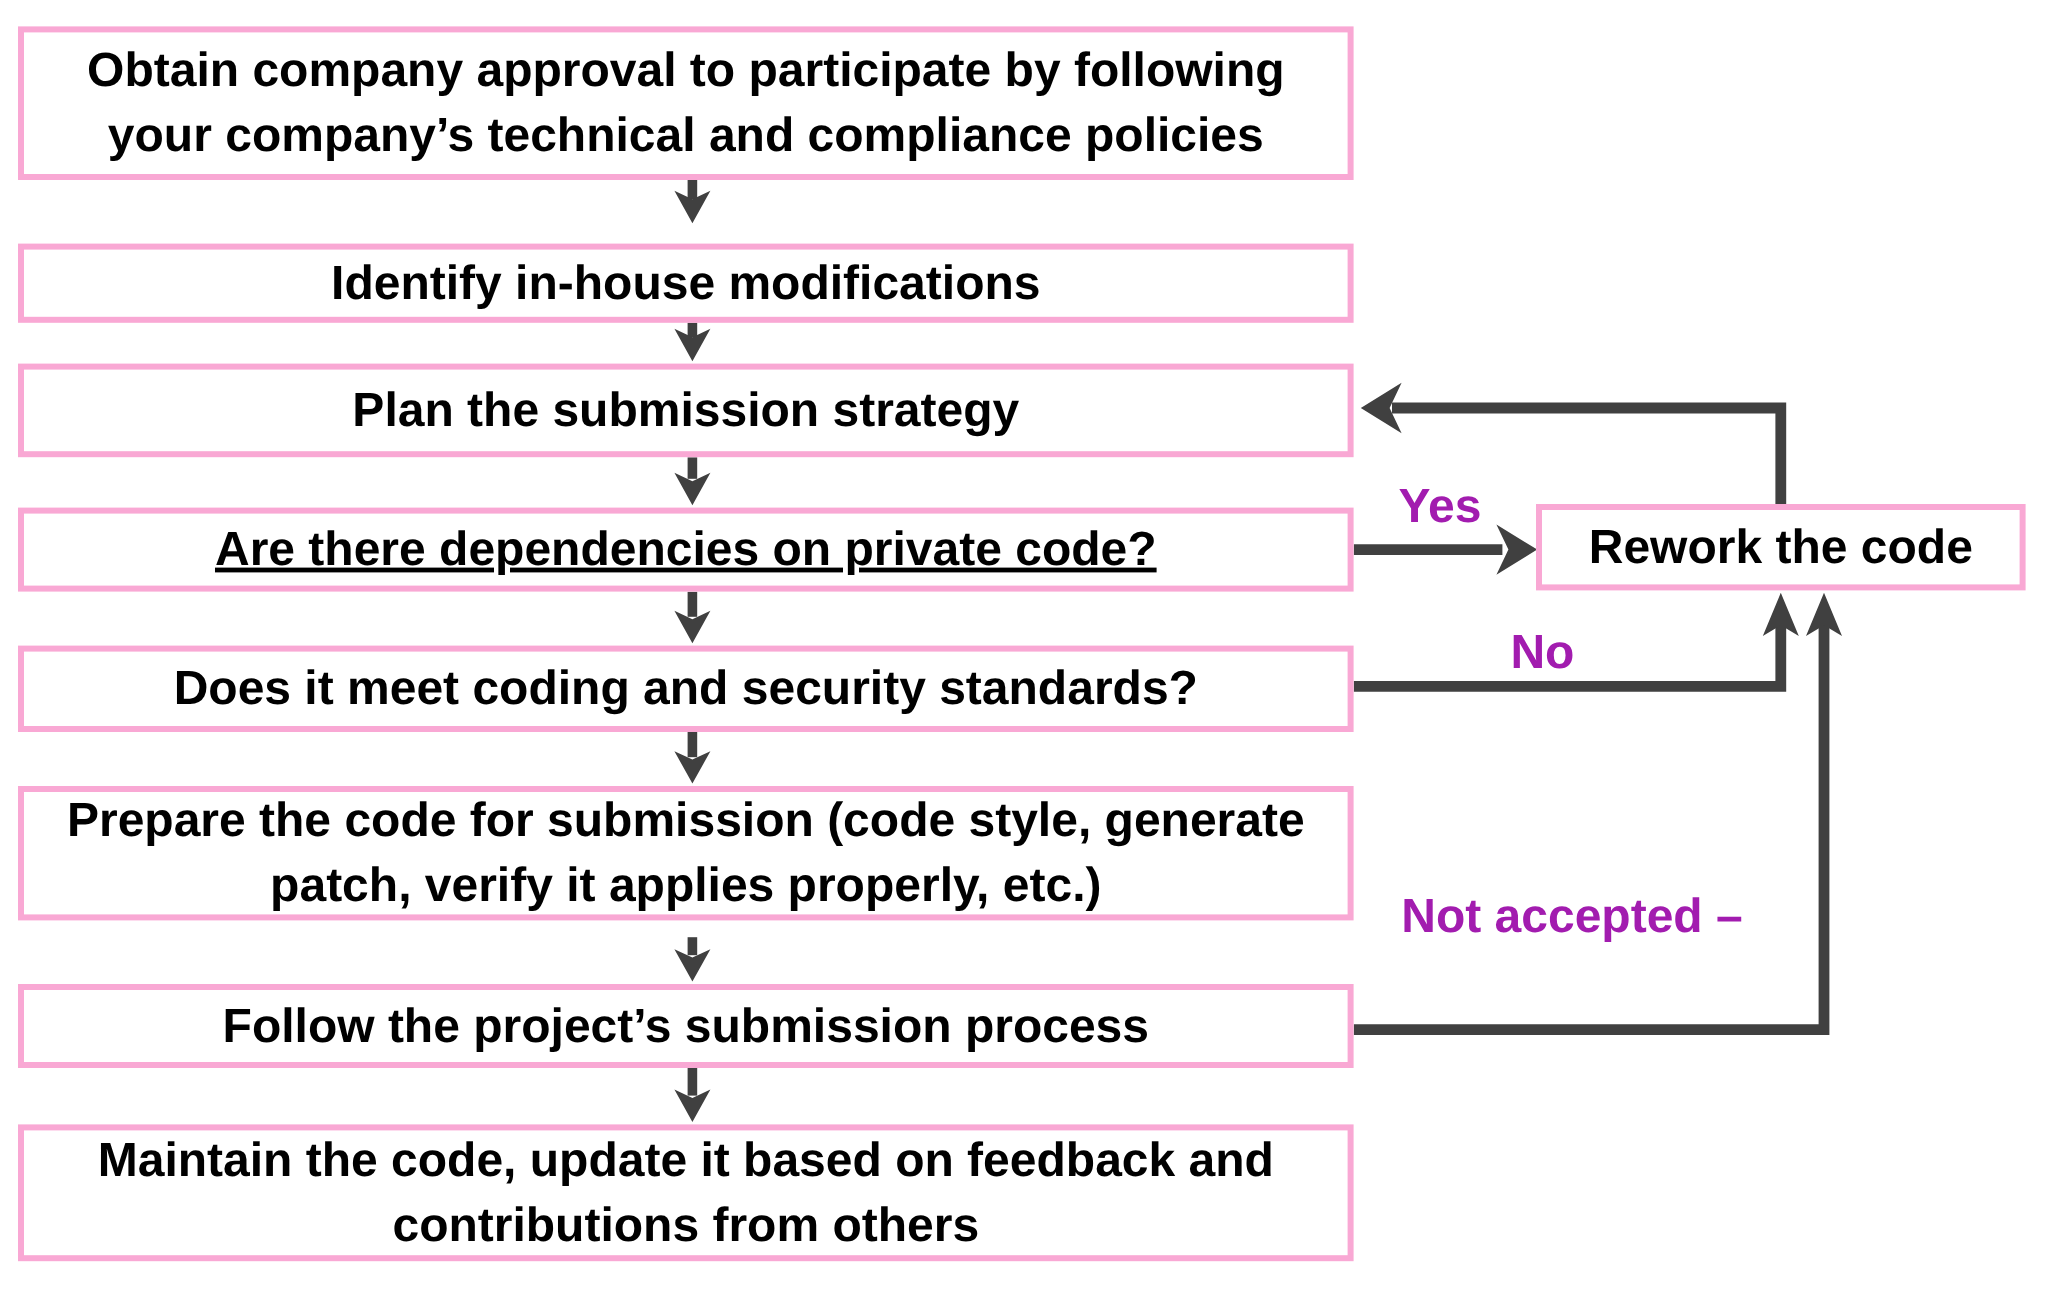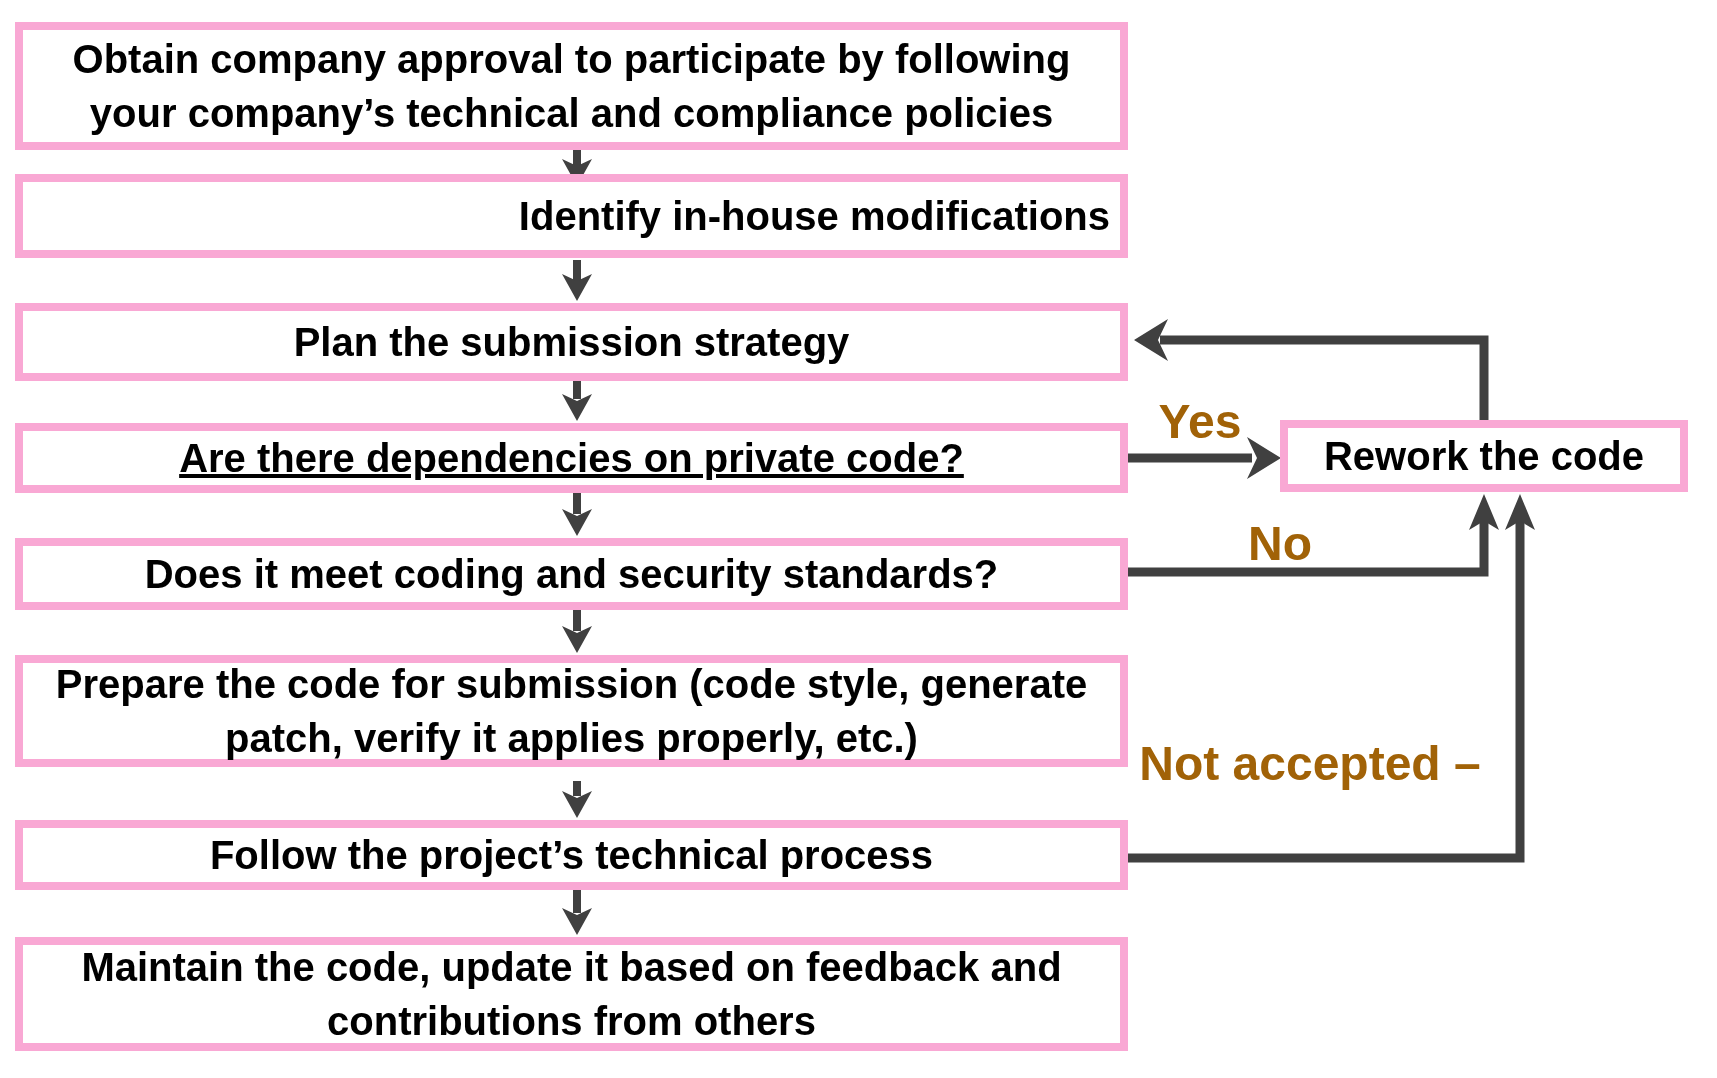--- a/index.html
+++ b/index.html
@@ -8,40 +8,40 @@
     width:1717px;height:1078px;
     background:#ffffff;
     font-family:"Liberation Sans",sans-serif;
     overflow:hidden;
   }
   .wires{position:absolute;left:0;top:0;width:1717px;height:1078px;}
   .box{
     position:absolute;
     left:15px;width:1113px;
     box-sizing:border-box;
-    border:8px solid #f9a8d4;
+    border:5px solid #f9a8d4;
     background:#ffffff;
     display:flex;align-items:center;justify-content:center;
     text-align:center;
     font-weight:bold;font-size:40px;line-height:54px;color:#000000;
     padding:0 10px;
   }
   .box.rework{left:1280px;width:408px;}
   .b1{top:22px;height:128px;}
-  .b2{top:174px;height:84px;justify-content:flex-end;}
+  .b2{top:203px;height:66px;}
   .b3{top:303px;height:78px;}
   .b4{top:423px;height:70px;text-decoration:underline;}
   .b5{top:538px;height:72px;}
   .b6{top:655px;height:112px;}
   .b7{top:820px;height:70px;}
   .b8{top:937px;height:114px;text-align:center;}
   .rework{top:420px;height:72px;}
   .edge-label{
     position:absolute;
-    font-weight:bold;font-size:48px;line-height:48px;color:#a16207;
+    font-weight:bold;font-size:40px;line-height:48px;color:#a21caf;
     text-align:center;white-space:nowrap;
   }
   .lbl-yes{left:1140px;top:398px;width:120px;}
   .lbl-no{left:1192px;top:520px;width:120px;text-align:right;}
   .lbl-notacc{left:1110px;top:740px;width:400px;}
 </style>
 </head>
 <body>
 
 <div class="canvas">
@@ -99,21 +99,21 @@
   <div class="box b4">
     <span>Are there dependencies on private code?</span>
   </div>
   <div class="box b5">
     <span>Does it meet coding and security standards?</span>
   </div>
   <div class="box b6">
     <span>Prepare the code for submission (code style, generate patch, verify it applies properly, etc.)</span>
   </div>
   <div class="box b7">
-    <span>Follow the project’s technical process</span>
+    <span>Follow the project’s submission process</span>
   </div>
   <div class="box b8">
     <span>Maintain the code, update it based on feedback and contributions from others</span>
   </div>
 
   <div class="box rework">
     <span>Rework the code</span>
   </div>
 
   <div class="edge-label lbl-yes">Yes</div>

